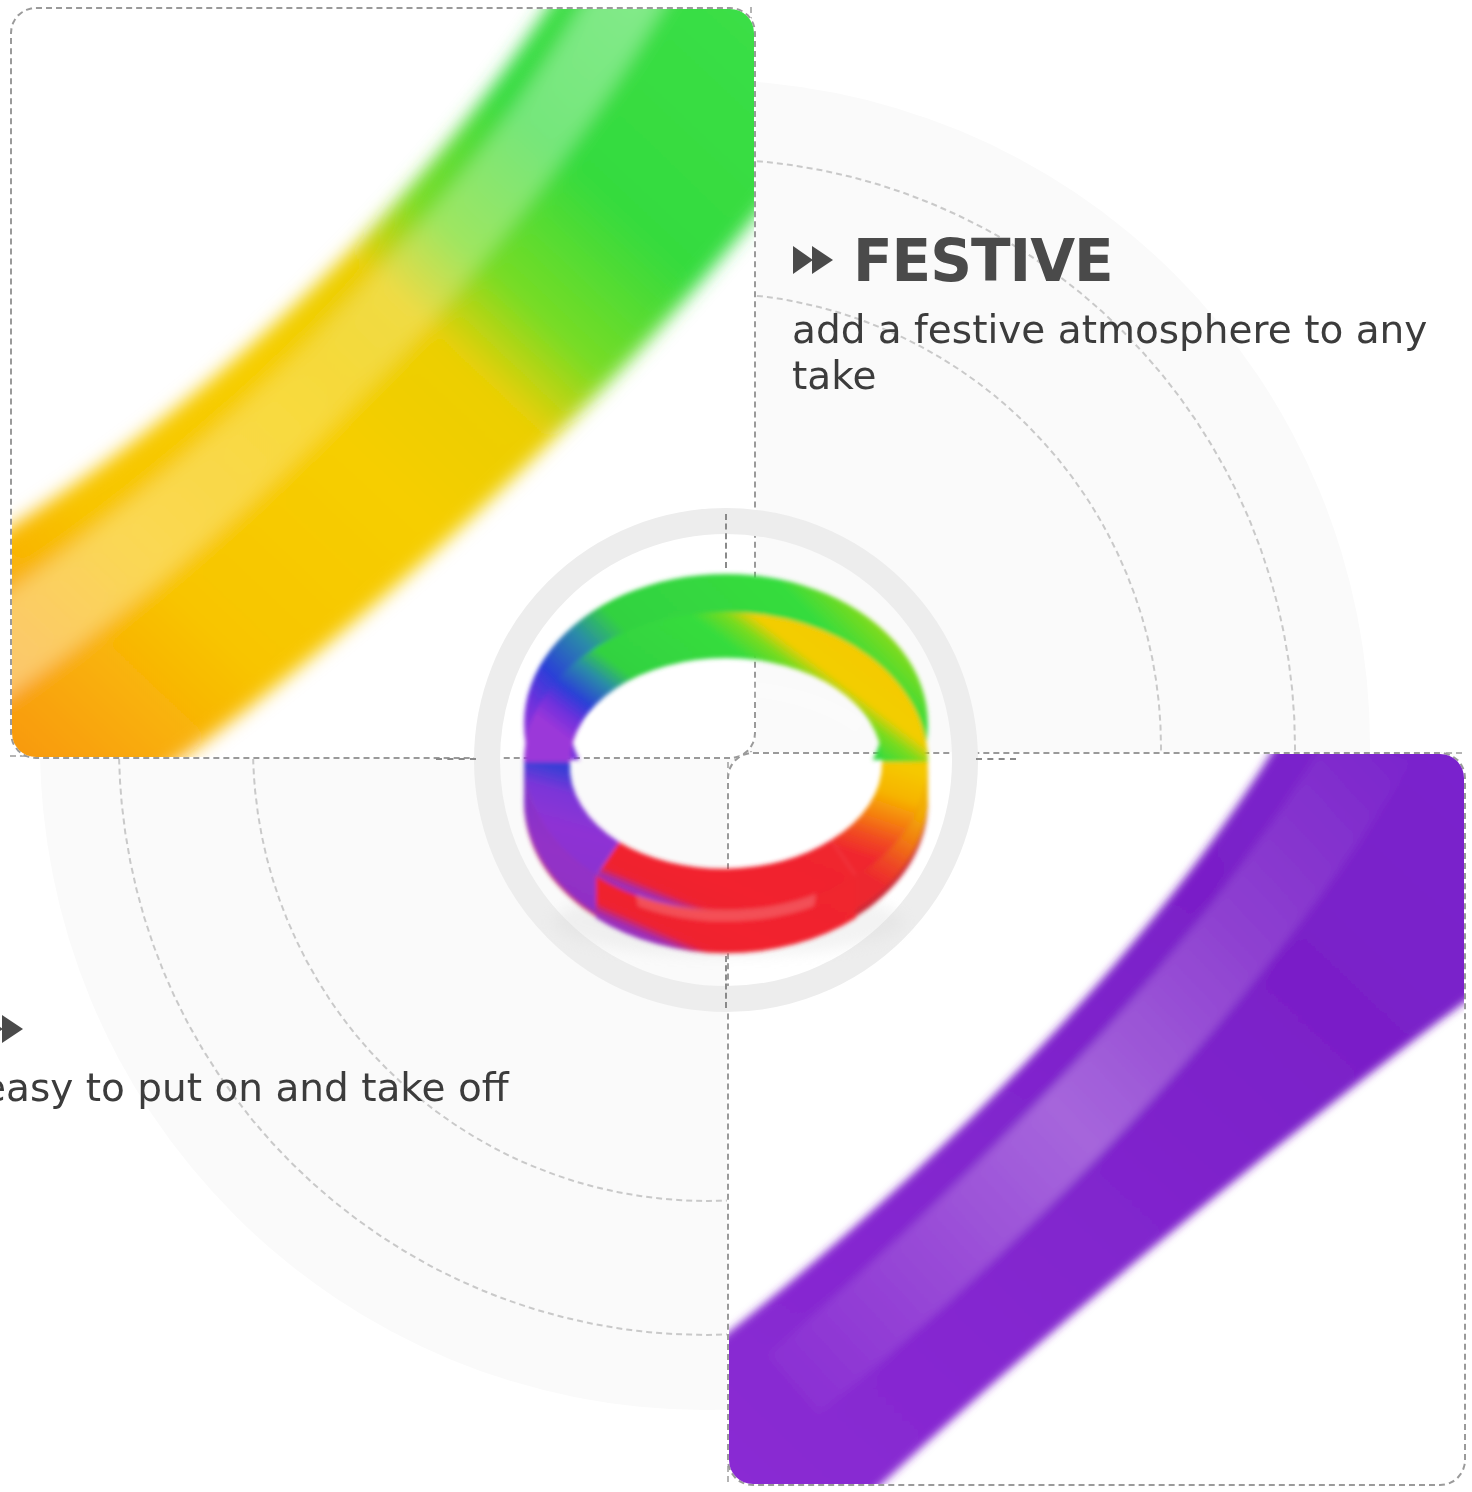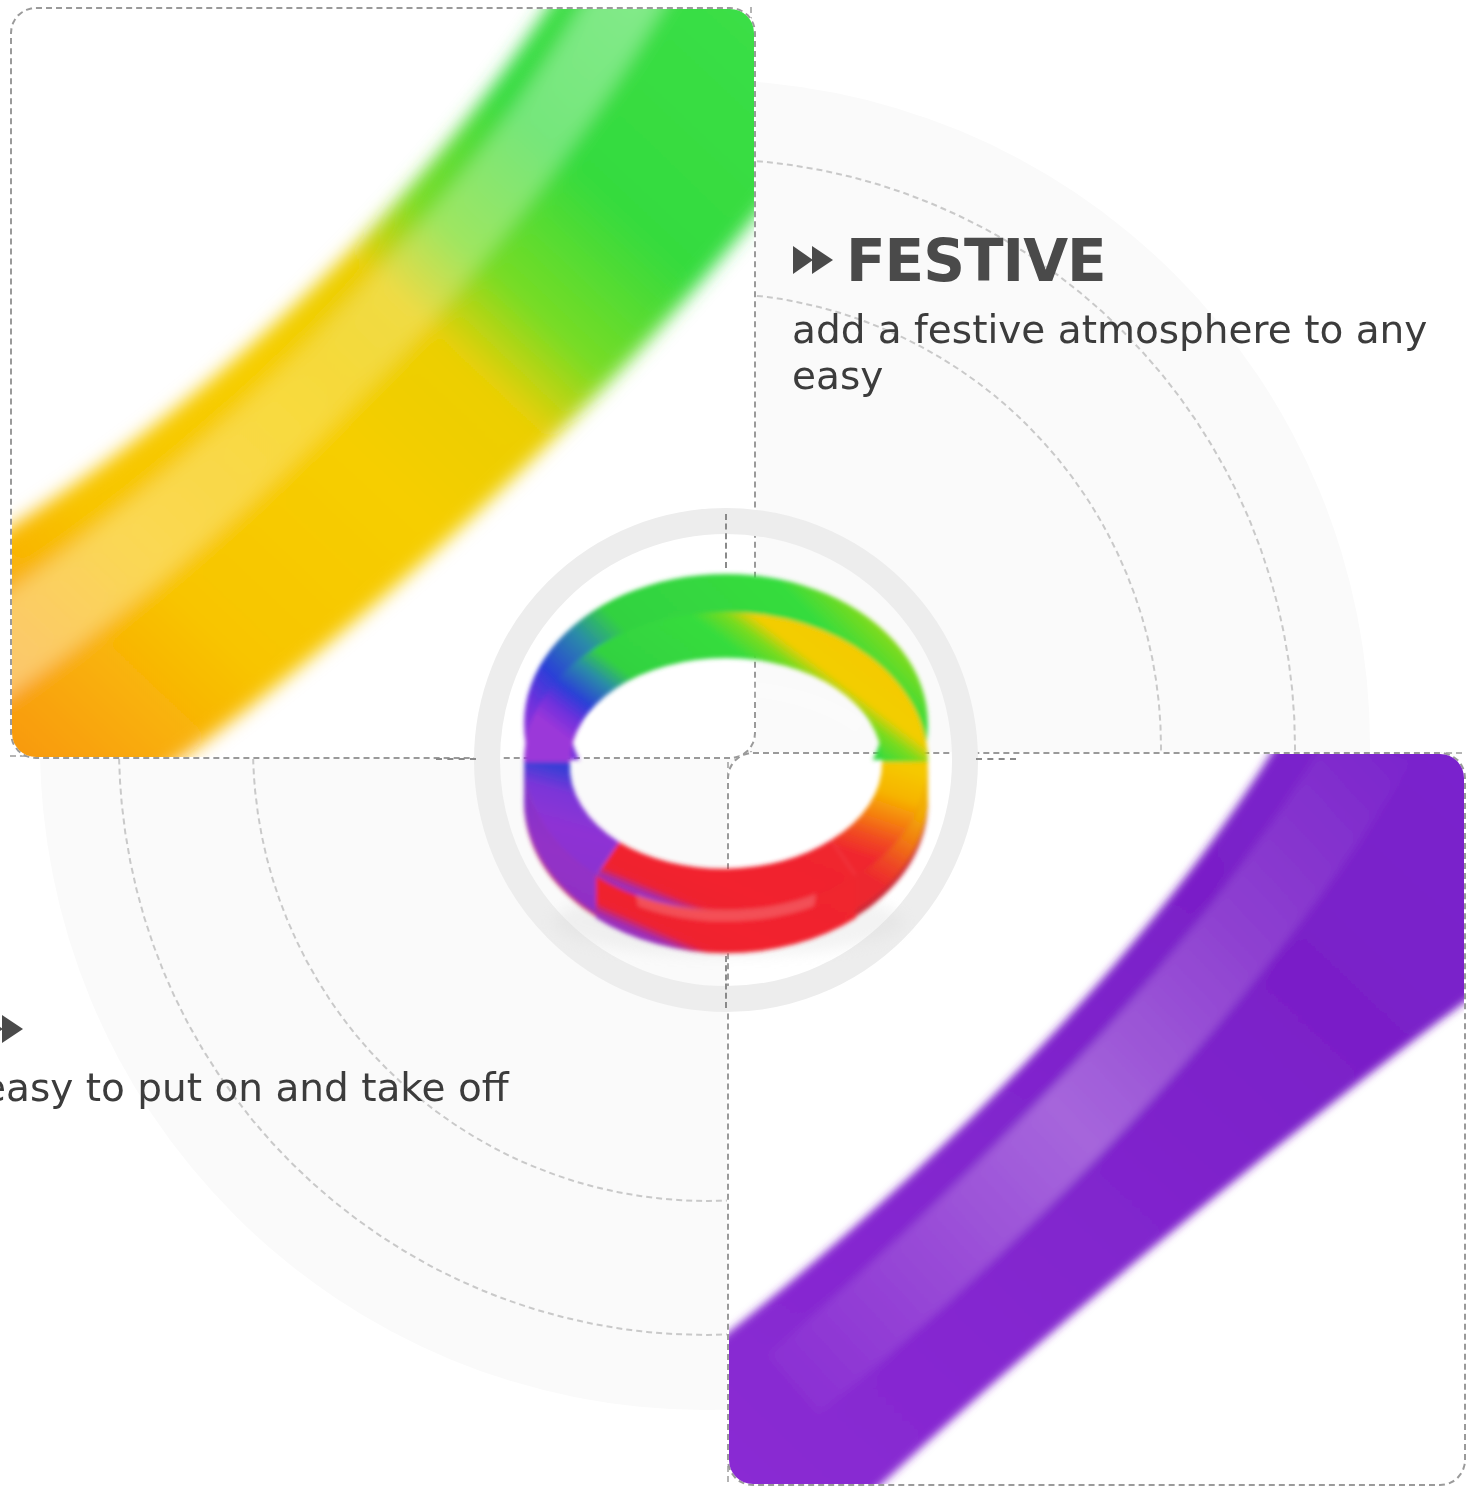--- a/index.html
+++ b/index.html
@@ -112,21 +112,21 @@
     border-top: 2px dashed #8a8a8a;
   }
 
   
   .feature {
     position: absolute;
   }
   .feature-head {
     display: flex;
     align-items: center;
-    gap: 10px;
+    gap: 17px;
     white-space: nowrap;
   }
   .ff-icon {
     display: inline-block;
     line-height: 1;
     flex: 0 0 auto;
   }
   .feature-title {
     font-family: "DejaVu Sans", sans-serif;
     font-weight: bold;
@@ -355,21 +355,21 @@
   <div class="feature" id="feature-festive">
     <div class="feature-head">
       <span class="ff-icon">
         <svg width="44" height="34" viewBox="0 0 44 34" aria-hidden="true">
           <polygon points="1,3 21,17 1,31" fill="#4a4a4a"></polygon>
           <polygon points="20,3 41,17 20,31" fill="#4a4a4a"></polygon>
         </svg>
       </span>
       <span class="feature-title">FESTIVE</span>
     </div>
-    <div class="feature-desc">add a festive atmosphere to any easy</div>
+    <div class="feature-desc">add a festive atmosphere to any take</div>
   </div>
 
   <div class="feature" id="feature-easy">
     <div class="feature-head">
       <span class="ff-icon">
         <svg width="44" height="34" viewBox="0 0 44 34" aria-hidden="true">
           <polygon points="1,3 21,17 1,31" fill="#4a4a4a"></polygon>
           <polygon points="20,3 41,17 20,31" fill="#4a4a4a"></polygon>
         </svg>
       </span>

